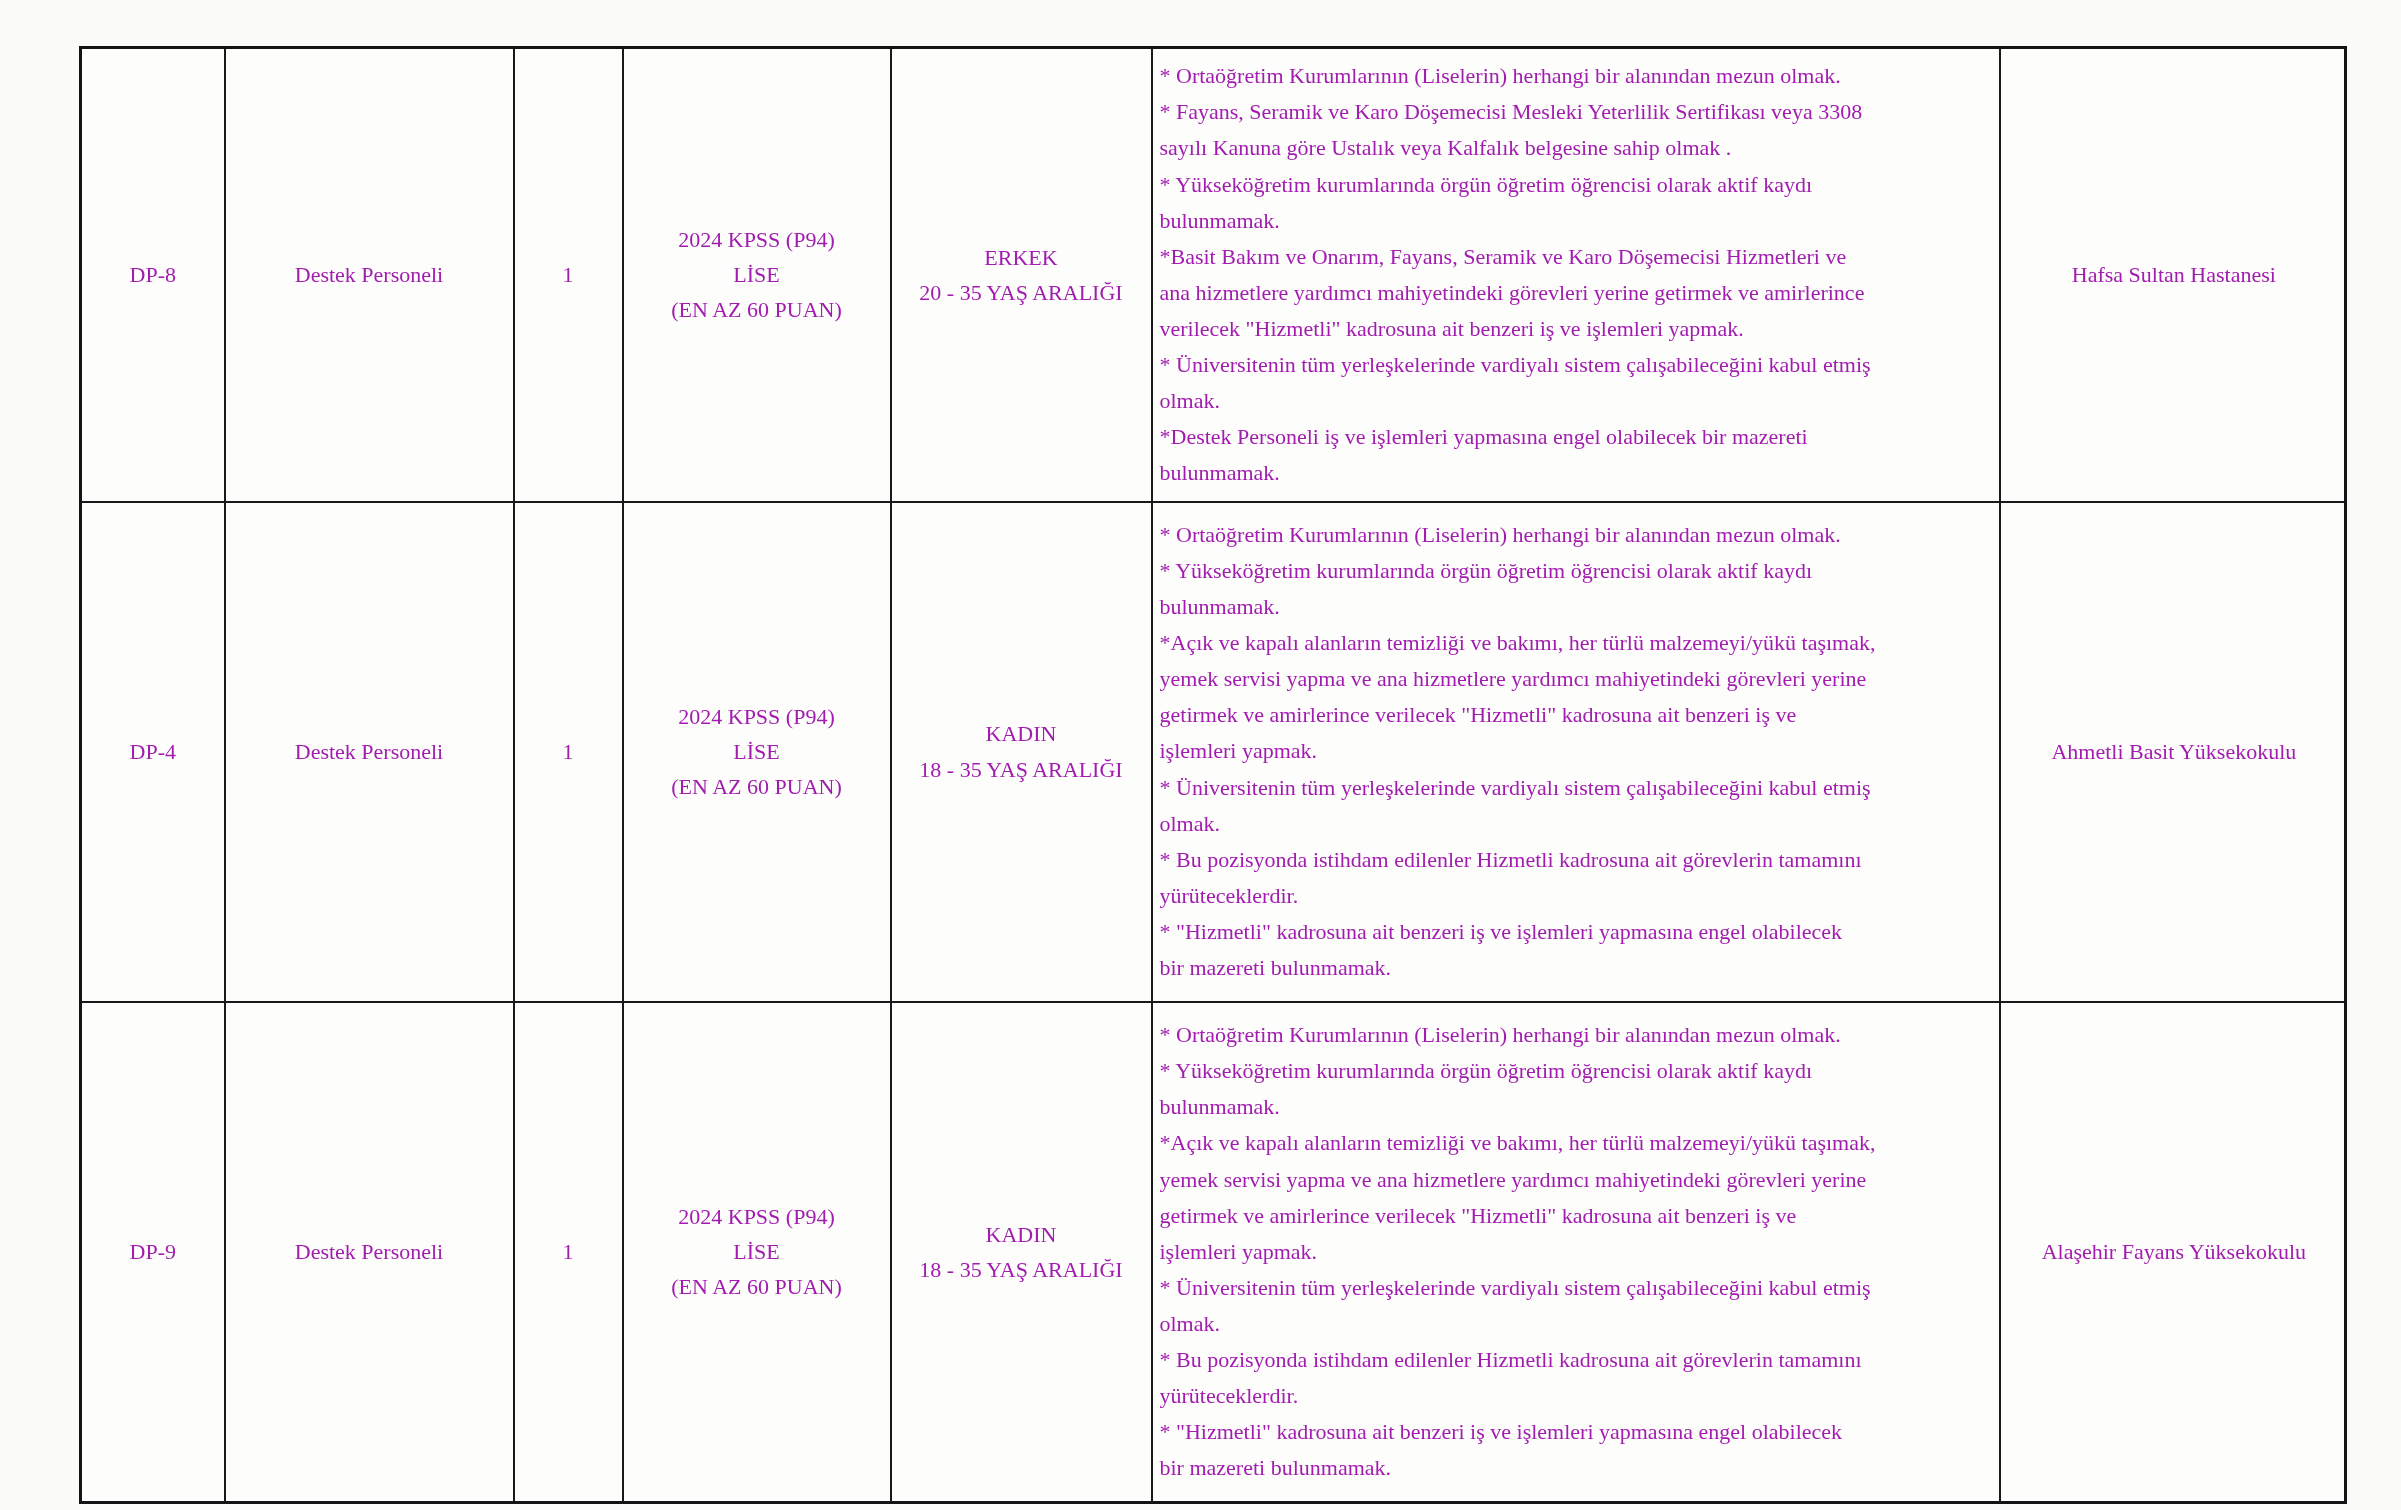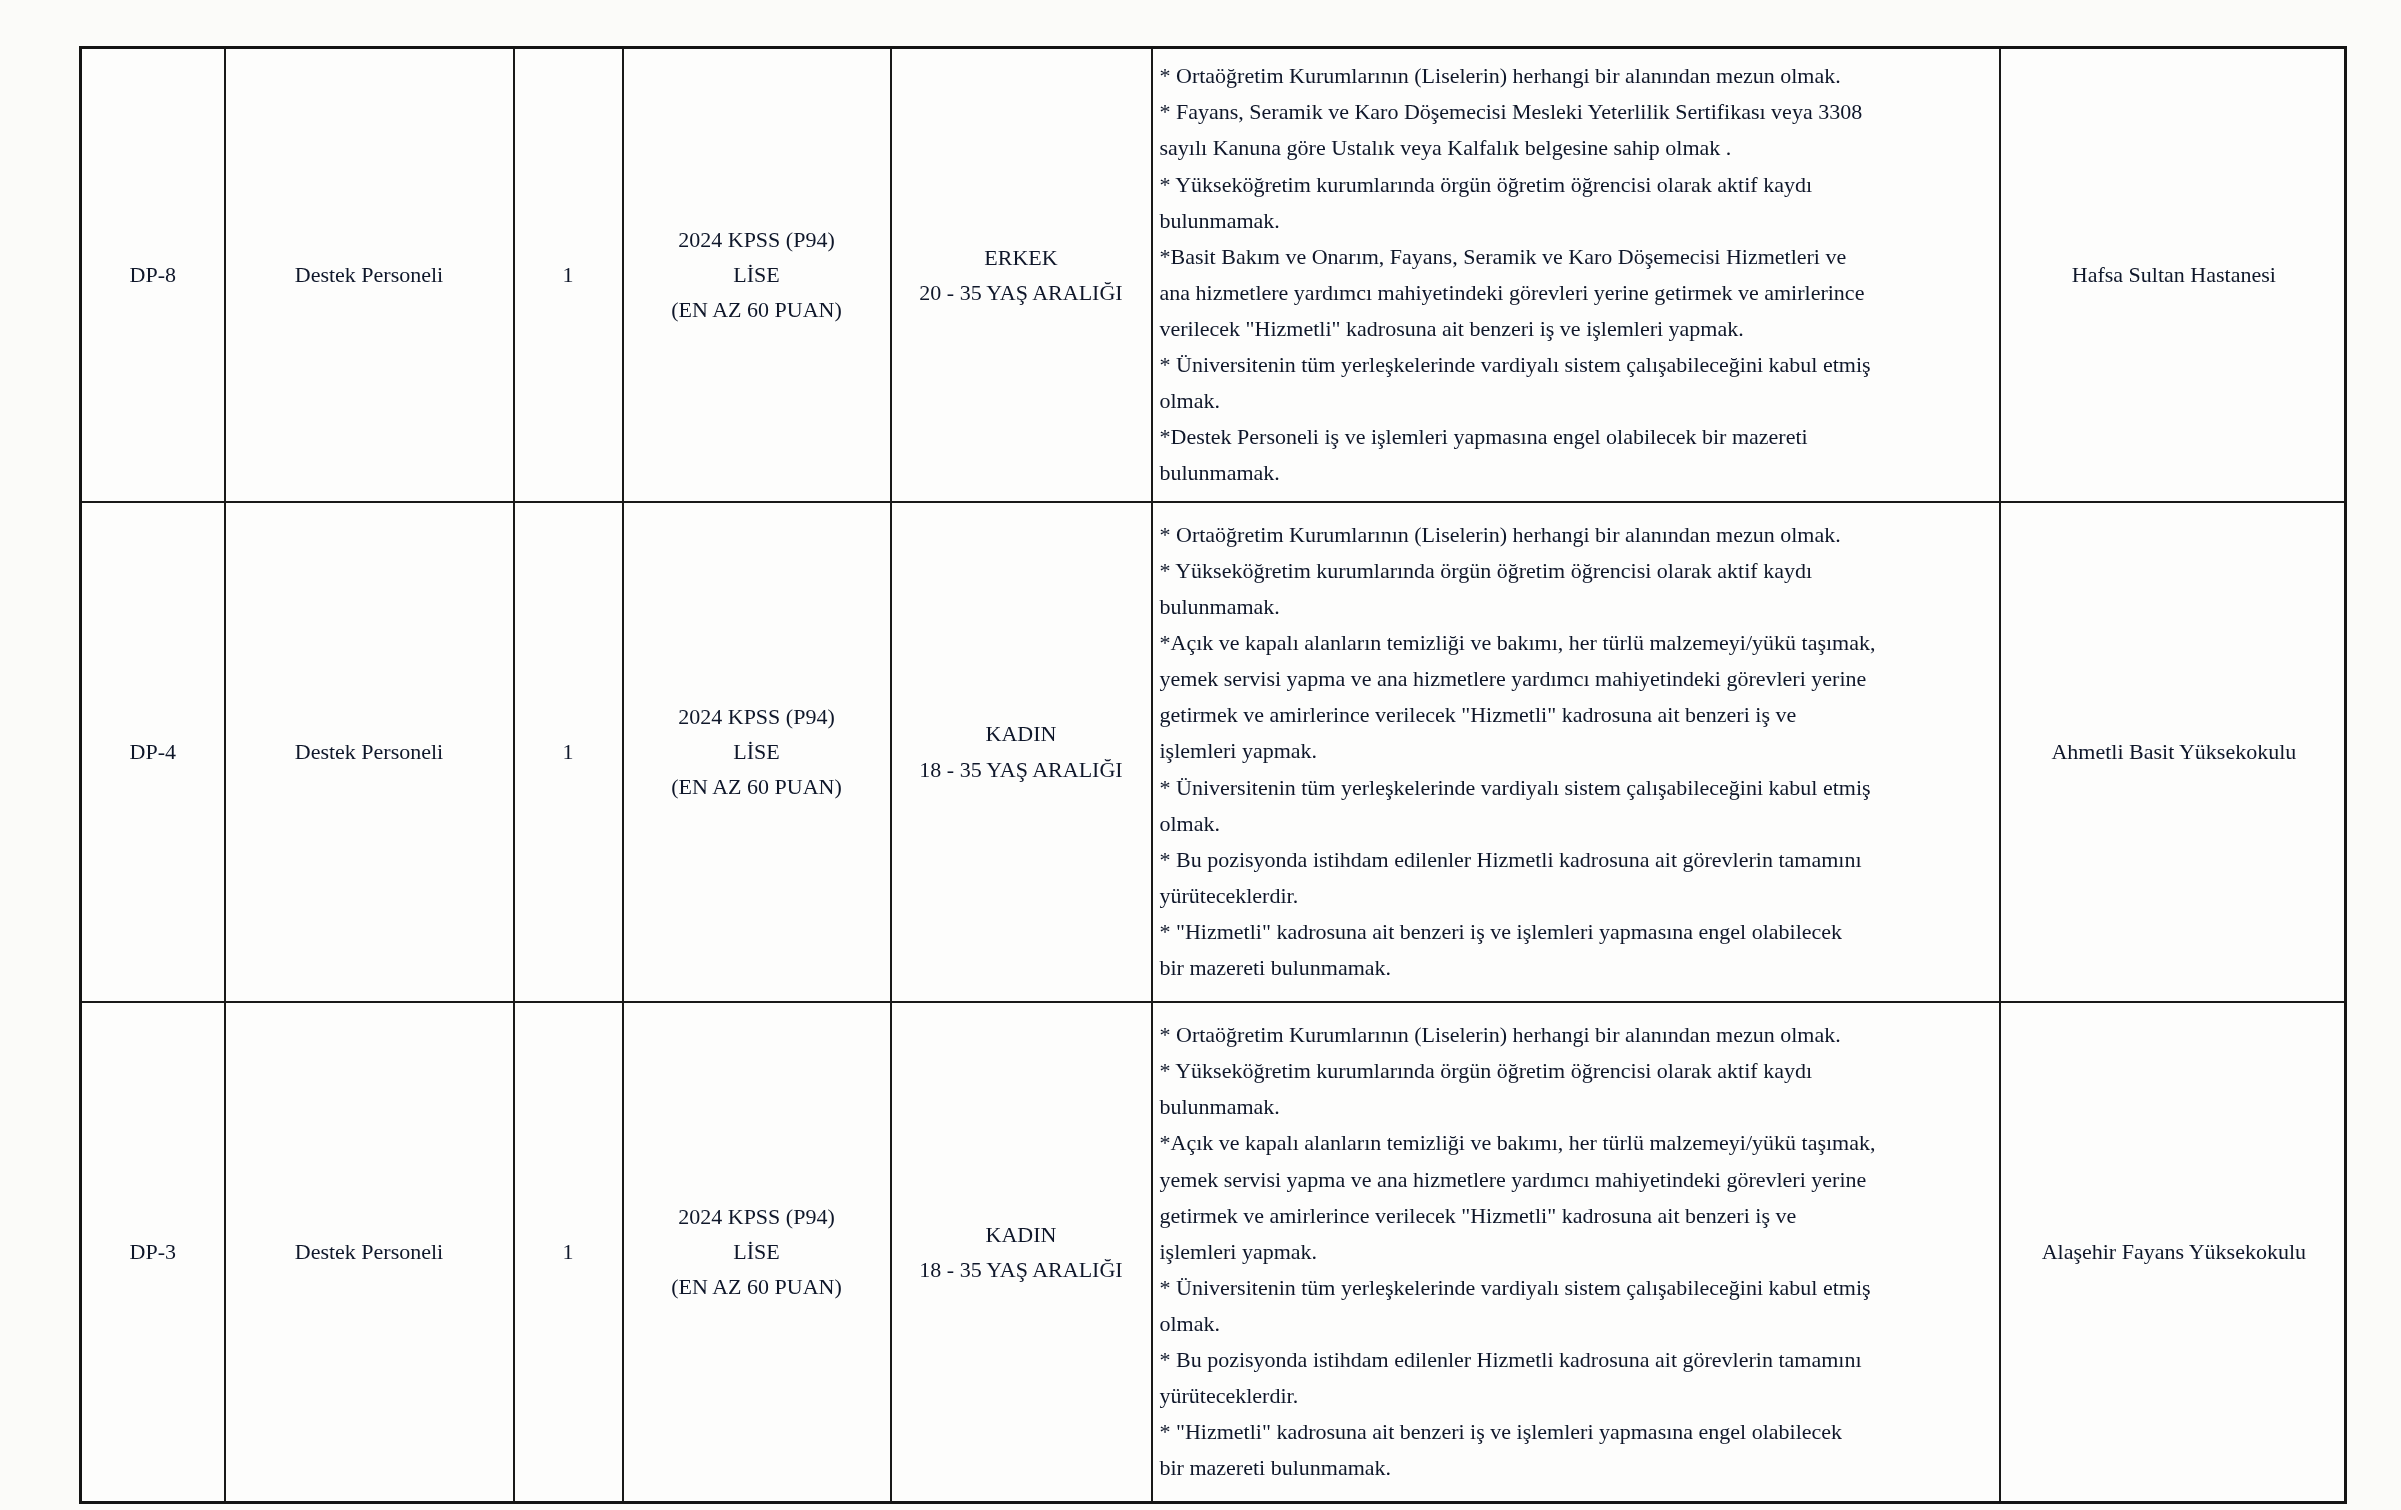--- a/index.html
+++ b/index.html
@@ -26,21 +26,21 @@
   table.recruitment {
     border-collapse: collapse;
     table-layout: fixed;
     width: 2265px;
     background: #fdfdfc;
   }
   table.recruitment td {
     border: 2.4px solid #191919;
     font-family: "Liberation Serif", serif;
     font-size: 22px;
-    color: #0f172a;
+    color: #a21caf;
     vertical-align: middle;
     overflow: hidden;
   }
   
   col.c-code   { width: 144px; }
   col.c-pos    { width: 289px; }
   col.c-count  { width: 109px; }
   col.c-exam   { width: 268px; }
   col.c-gender { width: 261px; }
   col.c-req    { width: 848px; }
@@ -131,21 +131,21 @@
 * Üniversitenin tüm yerleşkelerinde vardiyalı sistem çalışabileceğini kabul etmiş
 olmak.
 * Bu pozisyonda istihdam edilenler Hizmetli kadrosuna ait görevlerin  tamamını
 yürüteceklerdir.
 *  "Hizmetli" kadrosuna ait benzeri iş ve işlemleri yapmasına engel olabilecek
 bir mazereti bulunmamak.</td>
     <td class="cell-loc">Ahmetli Basit Yüksekokulu</td>
   </tr>
 
   <tr class="row-3">
-    <td class="cell-center">DP-3</td>
+    <td class="cell-center">DP-9</td>
     <td class="cell-center">Destek Personeli</td>
     <td class="cell-center">1</td>
     <td class="cell-center">2024 KPSS (P94)
 LİSE
 (EN AZ 60 PUAN)</td>
     <td class="cell-center">KADIN
 18 - 35 YAŞ ARALIĞI</td>
     <td class="cell-req">* Ortaöğretim Kurumlarının (Liselerin) herhangi bir alanından mezun olmak.
 * Yükseköğretim kurumlarında örgün öğretim öğrencisi olarak aktif kaydı
 bulunmamak.

